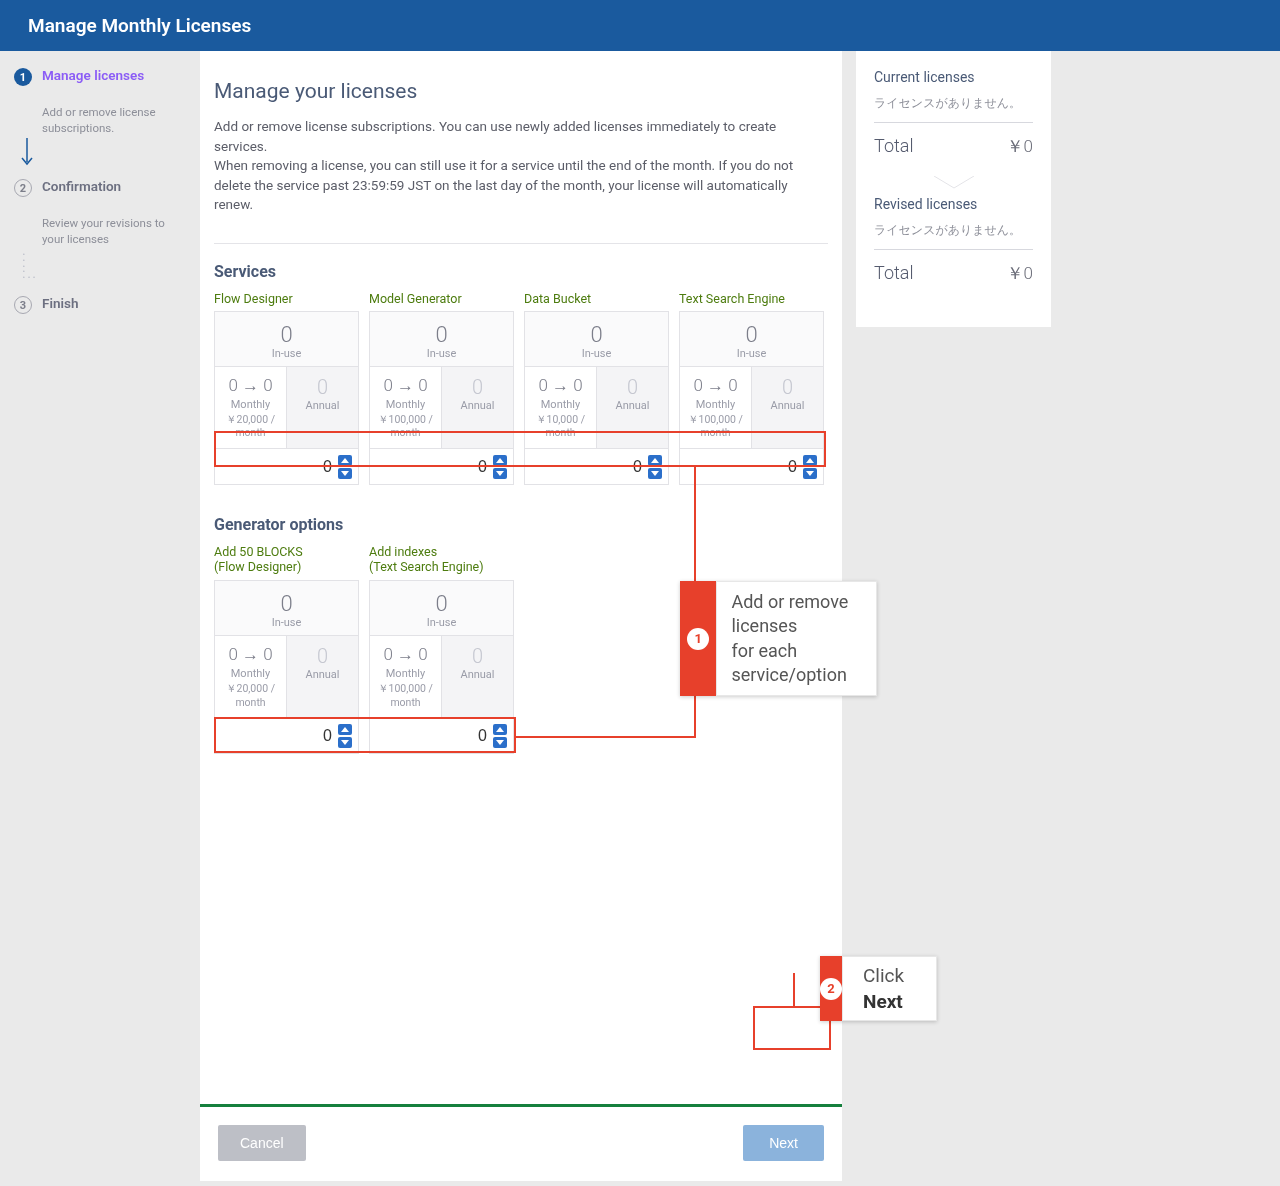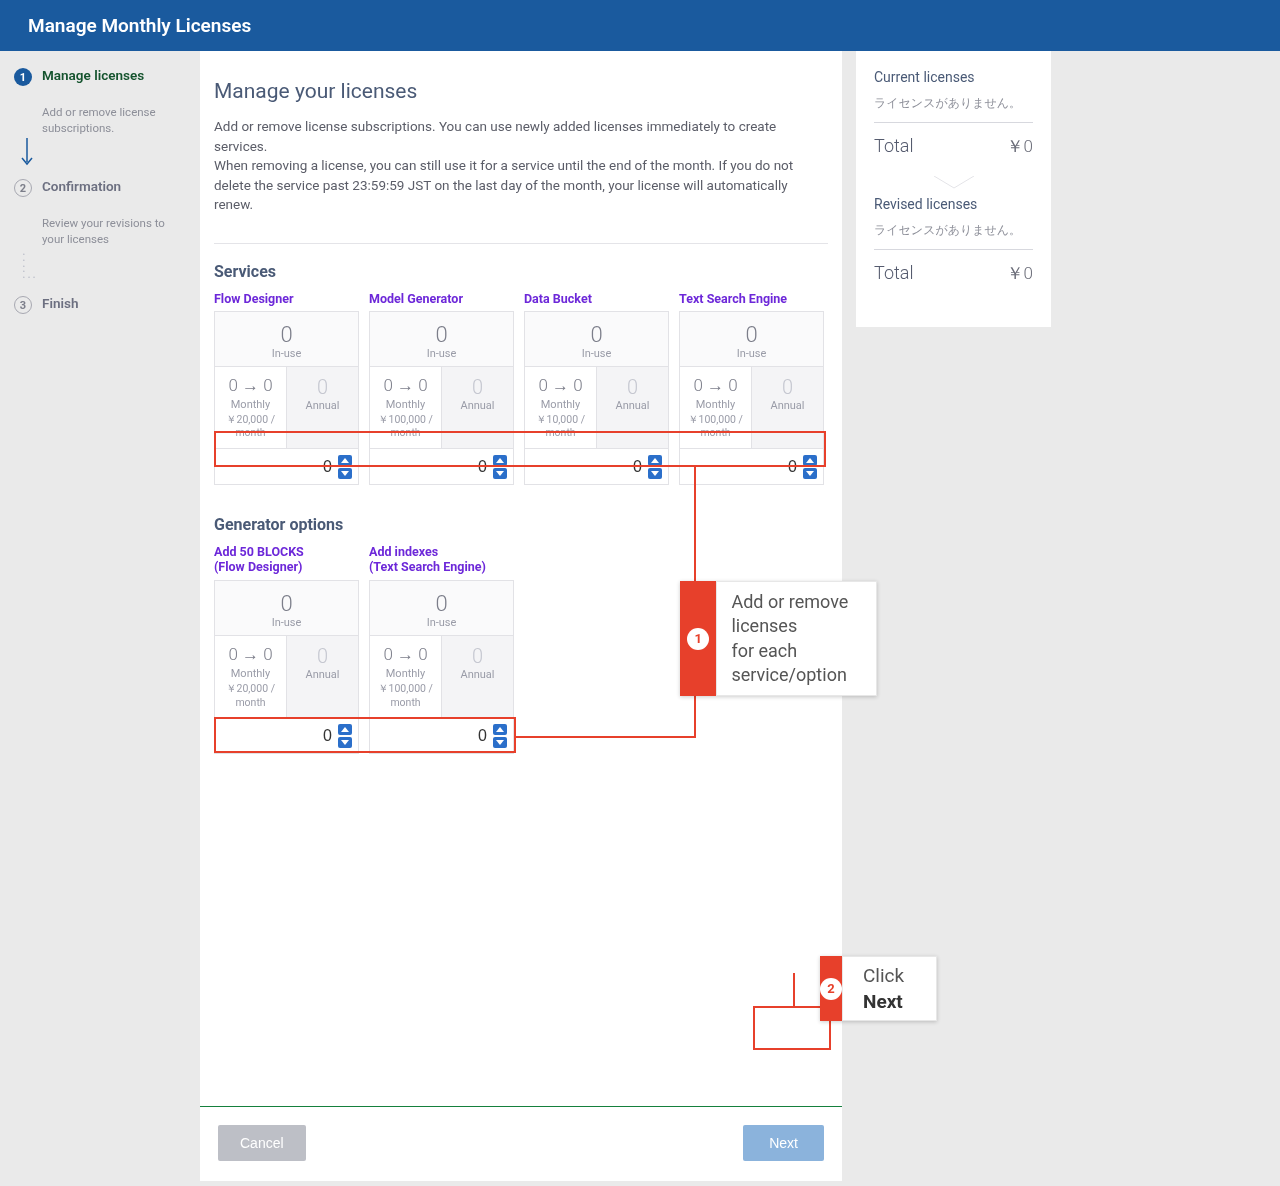--- a/index.html
+++ b/index.html
@@ -34,21 +34,21 @@
     }
     .step-badge {
       width: 18px; height: 18px; border-radius: 50%;
       display: flex; align-items: center; justify-content: center;
       font-size: 11px; font-weight: 700;
       flex: none;
       margin-top: 1px;
     }
     .step-active .step-badge { background: #1a5a9e; color: #fff; }
     .step-inactive .step-badge { border: 1.5px solid #a7a8b1; color: #7c7e8a; background: transparent; }
-    .step-title { color: #14532d; font-weight: 600; font-size: 13.5px; }
+    .step-title { color: #8b5cf6; font-weight: 600; font-size: 13.5px; }
     .step-inactive .step-title { color: #6c6f80; }
     .step-desc {
       font-size: 11.5px; color: #8d8f99; line-height: 1.4;
       margin-left: 28px; margin-top: 18px; margin-bottom: 6px;
       max-width: 140px;
     }
     .arrow-down {
       margin-left: 7px;
       color: #1a5a9e;
       font-size: 22px;
@@ -103,26 +103,25 @@
       display: flex;
       gap: 10px;
       margin: 0 14px;
     }
     .card-col {
       width: 145px;
       display: flex;
       flex-direction: column;
     }
     .card-label {
-      color: #6d28d9;
+      color: #4d7c0f;
       font-size: 12.5px;
       min-height: 32px;
       line-height: 1.2;
       margin-bottom: 4px;
-      font-weight: bold;
     }
     .card-label.single { min-height: 16px; }
     .inuse-box {
       border: 1px solid #e2e2e6;
       background: #fafafb;
       text-align: center;
       padding: 10px 0 6px 0;
     }
     .inuse-num {
       font-size: 22px; color: #7c7e8a; font-weight: 300;
@@ -189,21 +188,21 @@
       line-height: 1;
       padding: 0;
       cursor: pointer;
       display: flex;
       align-items: center;
       justify-content: center;
     }
     
     .footer {
       margin-top: auto;
-      border-top: 1px solid #15803d;
+      border-top: 3px solid #15803d;
       padding: 18px 18px 0 18px;
       display: flex;
       justify-content: space-between;
     }
     .btn {
       padding: 10px 22px;
       font-size: 14px;
       border: none;
       border-radius: 2px;
       cursor: pointer;

